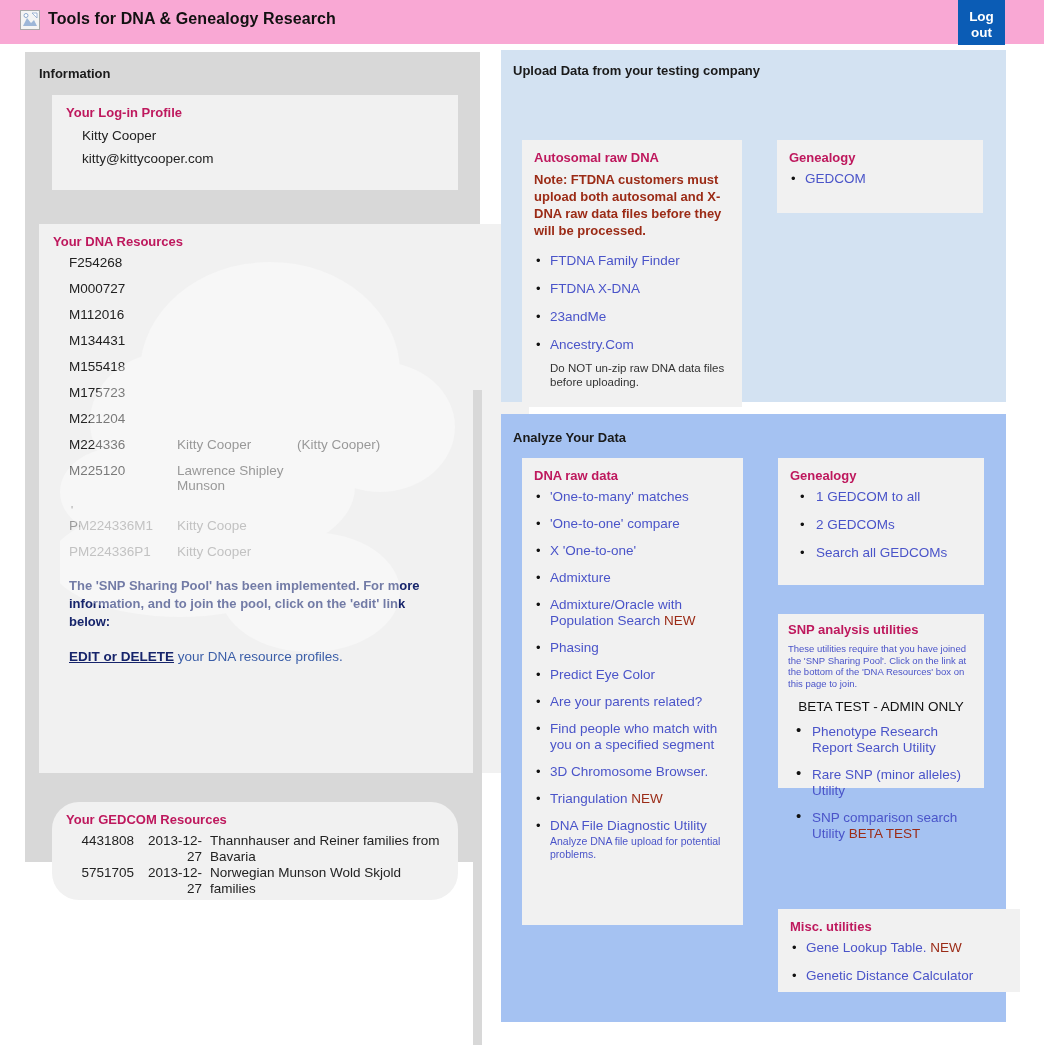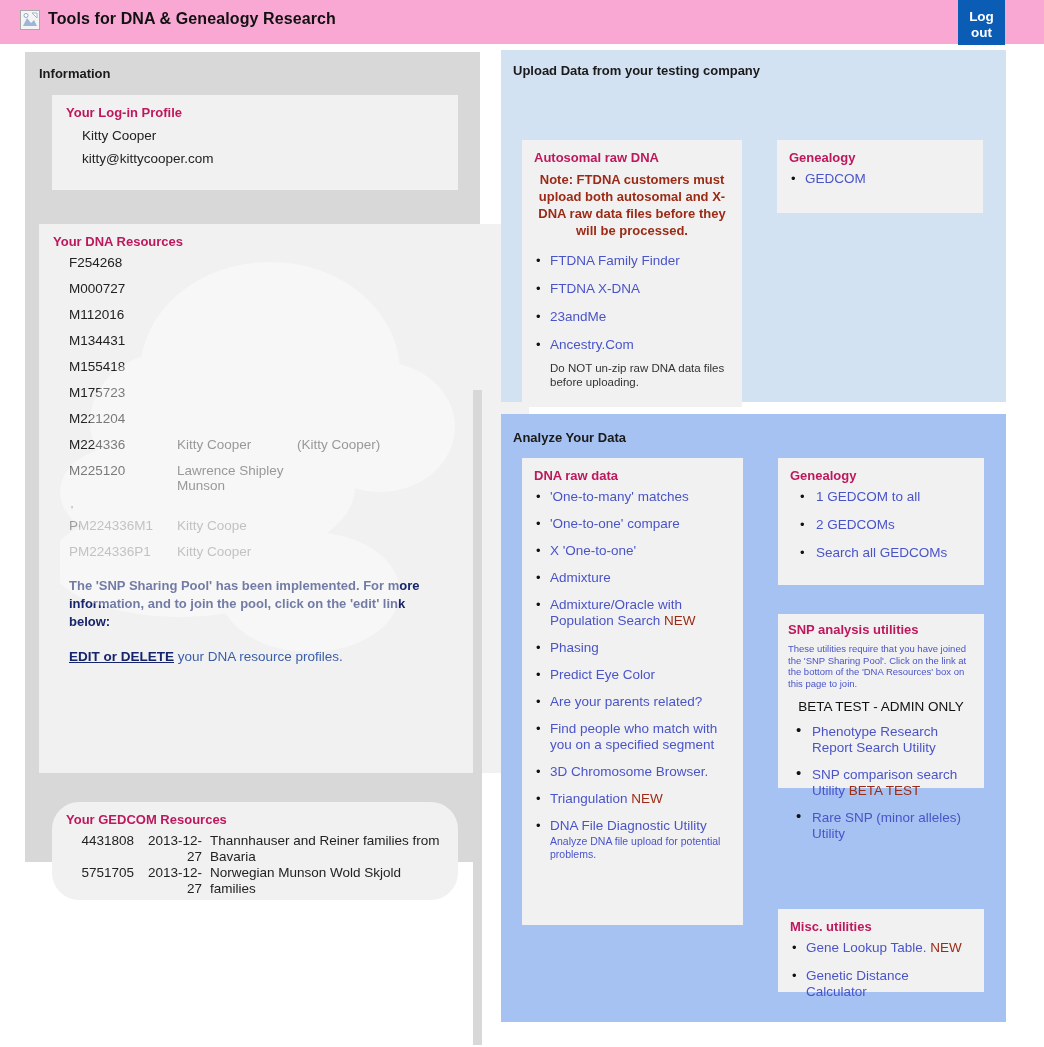--- a/index.html
+++ b/index.html
@@ -137,21 +137,20 @@
   }
   .upload-panel-title { position: absolute; left: 12px; top: 13px; }
 
   .auto-card {
     position: absolute; left: 21px; top: 90px; width: 220px; height: 267px;
     padding: 10px 12px;
   }
   .warn {
     font-size: 13px; font-weight: bold; color: #9b2b16; line-height: 17px;
     margin: 6px 0 14px 0;
-    text-align: center;
   }
   .auto-card ul.bul > li { margin-bottom: 12px; }
   .subnote {
     font-size: 11.5px; color: #333; line-height: 14px; padding-left: 16px;
     margin-top: -4px;
   }
 
   .gen-up-card {
     position: absolute; left: 276px; top: 90px; width: 206px; height: 73px;
     padding: 10px 12px;
@@ -187,21 +186,21 @@
   .snp-small {
     font-size: 9.5px; color: #4a54c9; line-height: 11.5px; margin: 1px 0 10px 0;
   }
   .beta-hdr {
     font-size: 13.5px; color: #111; text-align: center; margin: 0 0 10px 0;
   }
   .snp-card ul.bul > li { padding-left: 24px; margin-bottom: 11px; line-height: 16px; }
   .snp-card ul.bul > li:before { left: 8px; top: -2px; font-size: 15px; }
 
   .misc-card {
-    position: absolute; left: 277px; top: 495px; width: 206px; height: 83px;
+    position: absolute; left: 277px; top: 495px; width: 242px; height: 83px;
     padding: 10px 12px;
   }
   .misc-card ul.bul > li { margin-bottom: 12px; }
 </style>
 </head>
 <body>
 
 <div class="page">
 
   <div class="header">
@@ -381,22 +380,22 @@
           <li><a class="lnk" href="#">Search all GEDCOMs</a></li>
         </ul>
     </div>
 
     <div class="card snp-card">
       <div class="card-title">SNP analysis utilities</div>
       <div class="snp-small">These utilities require that you have joined the 'SNP Sharing Pool'. Click on the link at the bottom of the 'DNA Resources' box on this page to join.</div>
       <div class="beta-hdr">BETA TEST - ADMIN ONLY</div>
       <ul class="bul" id="snp-list">
           <li><a class="lnk" href="#">Phenotype Research Report Search Utility</a></li>
+          <li><a class="lnk" href="#">Rare SNP (minor alleles) Utility</a></li>
           <li><a class="lnk" href="#">SNP comparison search Utility</a><span class="newtag"> BETA TEST</span></li>
-          <li><a class="lnk" href="#">Rare SNP (minor alleles) Utility</a></li>
         </ul>
     </div>
 
     <div class="card misc-card">
       <div class="card-title">Misc. utilities</div>
       <ul class="bul" id="misc-list">
           <li><a class="lnk" href="#">Gene Lookup Table.</a><span class="newtag"> NEW</span></li>
           <li><a class="lnk" href="#">Genetic Distance Calculator</a></li>
         </ul>
     </div>

